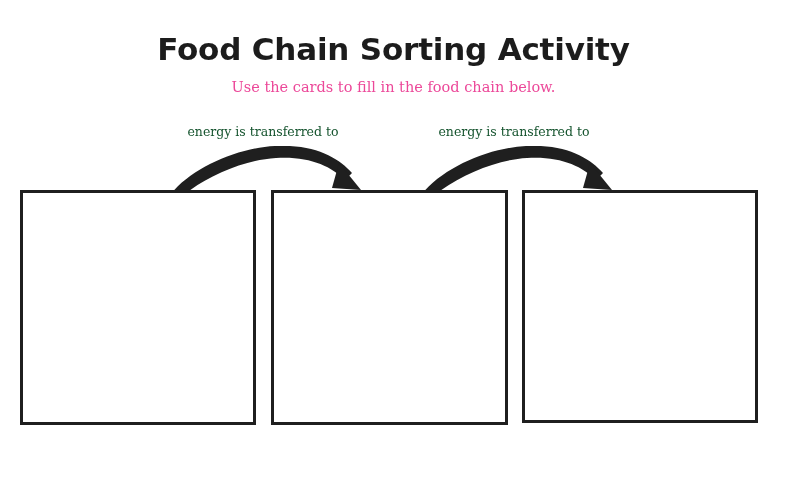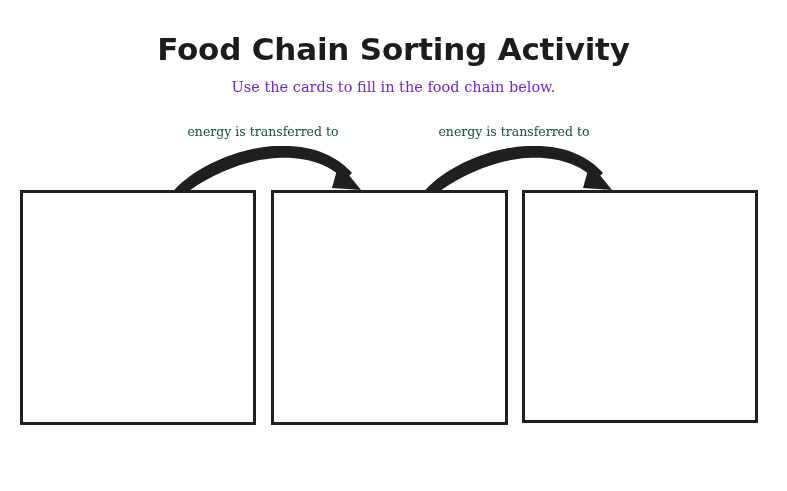--- a/index.html
+++ b/index.html
@@ -35,21 +35,21 @@
   }
   .subtitle {
     position: absolute;
     left: 0;
     top: 77px;
     width: 787px;
     text-align: center;
     font-family: "DejaVu Serif", serif;
     font-size: 14.5px;
     font-weight: normal;
-    color: #6d28d9;
+    color: #ec4899;
     line-height: 20px;
     white-space: nowrap;
   }
 
   
   .arrow-group {
     position: absolute;
     top: 124px;
     width: 200px;
     height: 66px;

